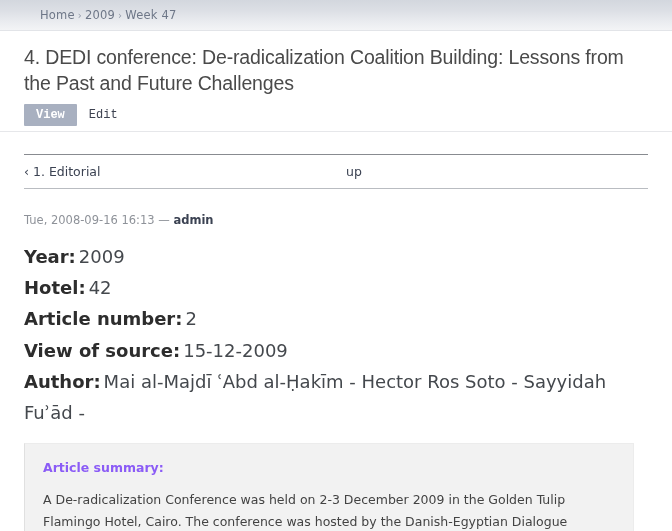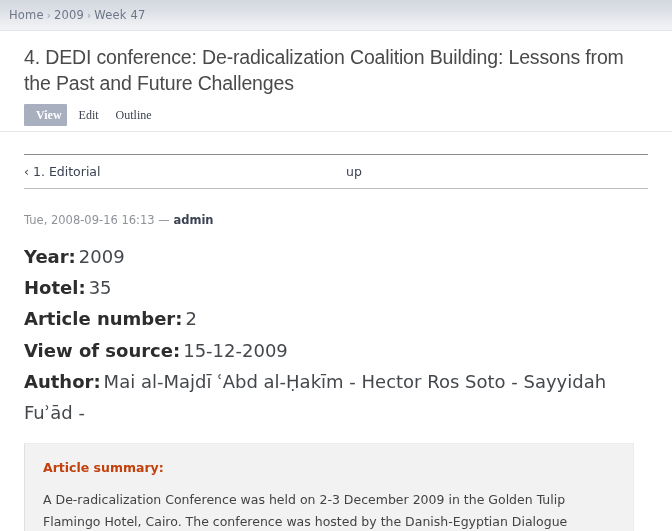--- a/index.html
+++ b/index.html
@@ -17,21 +17,21 @@
   }
 
   
   .breadcrumb-bar {
     height: 31px;
     box-sizing: border-box;
     background: linear-gradient(to bottom, #d3d7de 0%, #dcdfe5 35%, #e9ebef 70%, #f3f4f6 100%);
     border-bottom: 1px solid #e2e4e8;
     display: flex;
     align-items: center;
-    padding-left: 9px;
+    padding-left: 40px;
   }
   .breadcrumb {
     font-family: "DejaVu Sans", sans-serif;
     font-size: 11.5px;
     color: #6e7788;
     letter-spacing: 0.2px;
     white-space: nowrap;
   }
   .breadcrumb a {
     color: #6e7788;
@@ -64,23 +64,23 @@
   }
   .tabs {
     display: flex;
     align-items: flex-end;
     gap: 0px;
     padding-left: 0px;
     list-style: none;
     margin: 0;
   }
   .tab {
-    font-family: Liberation Serif, serif;
+    font-family: Liberation Mono, monospace;
     font-size: 12px;
-    padding: 3px 5px 3px 12px;
+    padding: 3px 12px 3px 12px;
     color: #3d4250;
     text-decoration: none;
     display: inline-block;
     line-height: 16px;
   }
   .tab.active {
     background: #a8b0c0;
     color: #ffffff;
     font-weight: bold;
     border-radius: 1px;
@@ -153,21 +153,21 @@
     border-left: 1px solid #e0e0e0;
     border-top: 1px solid #ececec;
     border-right: 1px solid #ececec;
     padding: 16px 18px 18px 18px;
     box-sizing: border-box;
   }
   .summary-title {
     font-family: "DejaVu Sans", sans-serif;
     font-weight: bold;
     font-size: 12.5px;
-    color: #c2410c;
+    color: #8b5cf6;
     margin: 0 0 14px 0;
   }
   .summary-text {
     font-family: "DejaVu Sans", sans-serif;
     font-size: 12.5px;
     line-height: 1.78;
     color: #434343;
     margin: 0;
     text-align: left;
   }
@@ -181,21 +181,20 @@
   </div>
 </div>
 
 <div class="page-head">
   <h1 class="page-title">4. DEDI conference: De-radicalization Coalition Building: Lessons from the Past and Future Challenges</h1>
 
   <div class="tabs-wrap">
     <div class="tabs">
       <a href="#" class="tab active">View</a>
       <a href="#" class="tab">Edit</a>
-      <a href="#" class="tab">Outline</a>
     </div>
     <div class="tabs-underline"></div>
   </div>
 </div>
 
 <div class="content">
 
   <div class="pager">
     <div class="pager-prev">
       <a href="#"><span class="arrow">‹</span> <span>1. Editorial</span></a>
@@ -209,21 +208,21 @@
     <span>Tue, 2008-09-16 16:13</span>
     <span class="dash">—</span>
     <a href="#" class="user">admin</a>
   </div>
 
   <div class="fields">
     <div>
       <span class="field-label">Year:</span><span class="field-value">2009</span>
     </div>
     <div>
-      <span class="field-label">Hotel:</span><span class="field-value">35</span>
+      <span class="field-label">Hotel:</span><span class="field-value">42</span>
     </div>
     <div>
       <span class="field-label">Article number:</span><span class="field-value">2</span>
     </div>
     <div>
       <span class="field-label">View of source:</span><span class="field-value">15-12-2009</span>
     </div>
     <div>
       <span class="field-label">Author:</span><span class="field-value">Mai al-Majdī ʿAbd al-Ḥakīm - Hector Ros Soto - Sayyidah Fuʾād -</span>
     </div>

